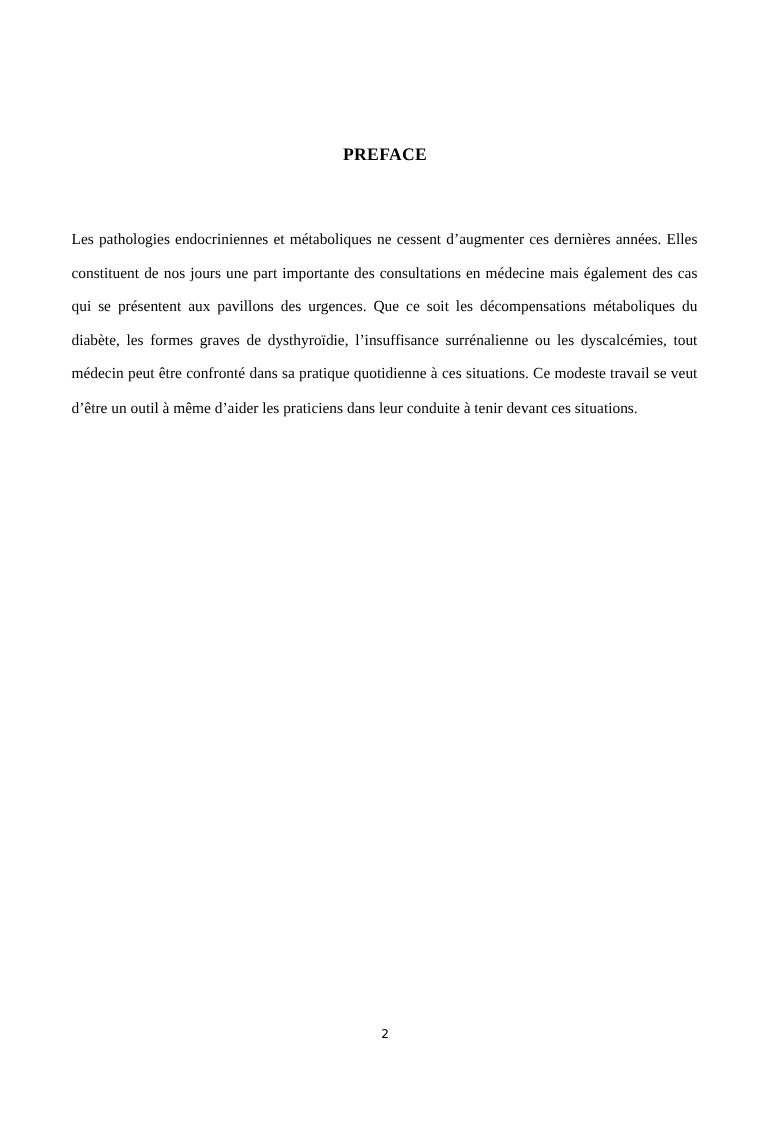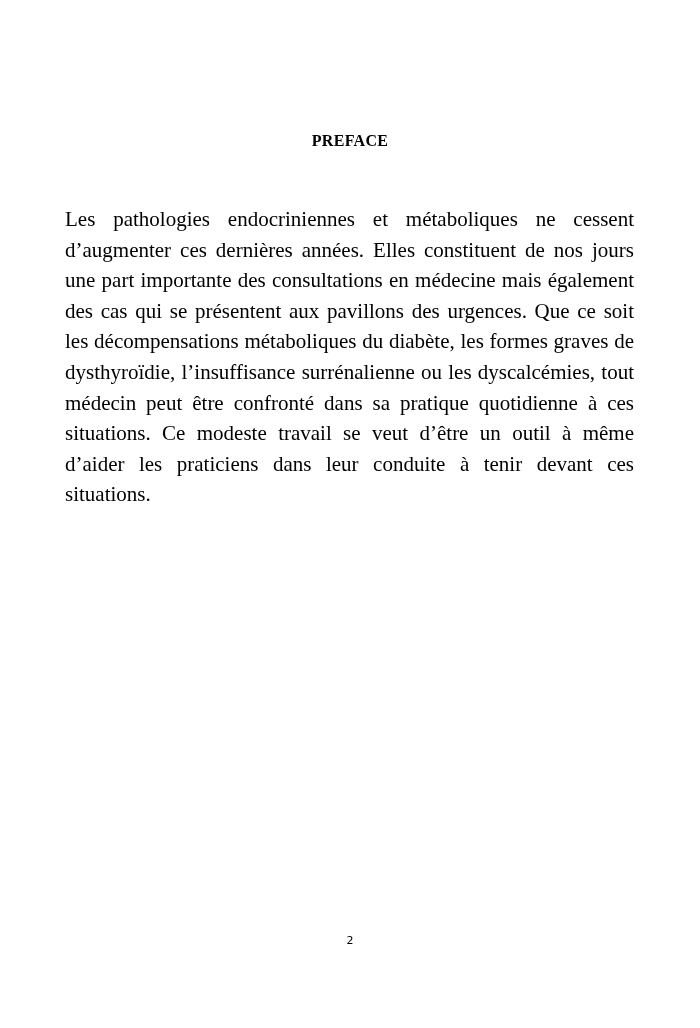--- a/index.html
+++ b/index.html
@@ -35,21 +35,21 @@
       line-height: 20px;
       margin: 0;
     }
     .body-text {
       position: absolute;
       top: 204px;
       left: 65px;
       width: 569px;
       margin: 0;
       font-family: "Liberation Serif", "DejaVu Serif", serif;
-      font-size: 21px;
+      font-size: 14px;
       line-height: 30.6px;
       text-align: justify;
       text-align-last: left;
       hyphens: none;
     }
     .page-number {
       position: absolute;
       top: 934px;
       left: 0;
       width: 700px;

